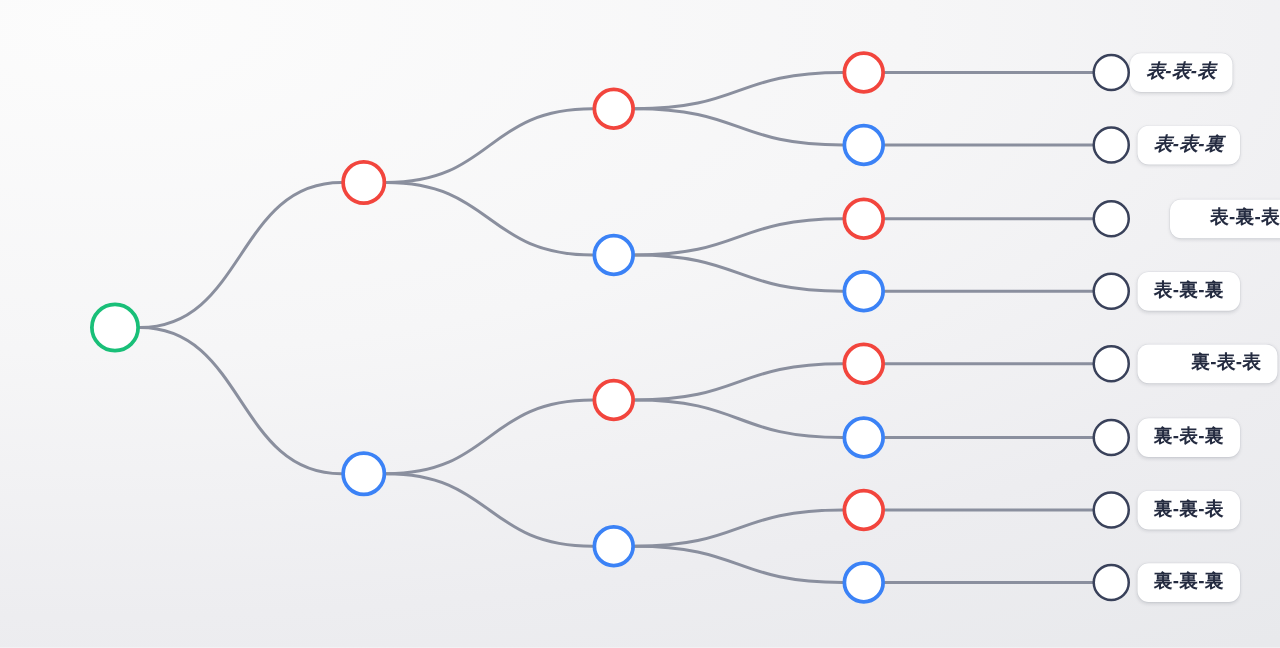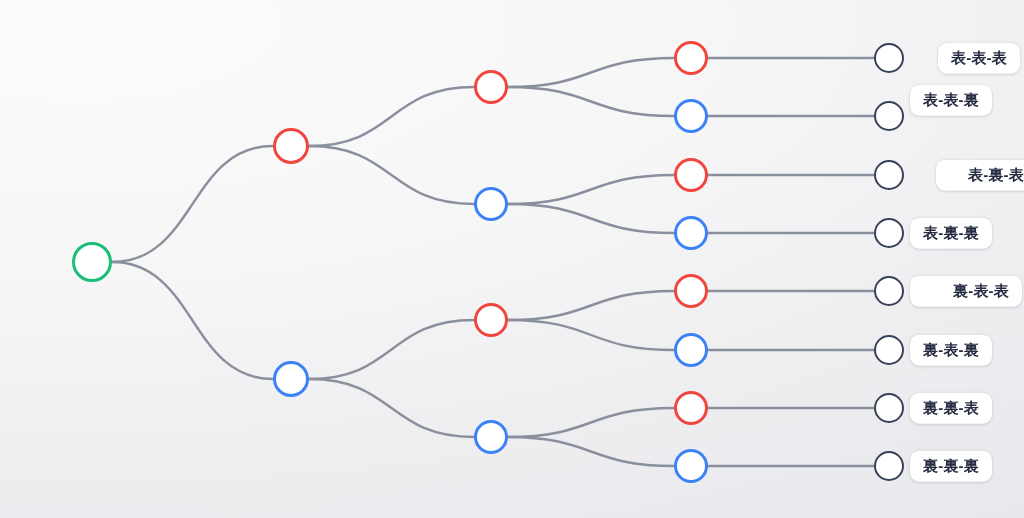--- a/index.html
+++ b/index.html
@@ -123,23 +123,23 @@
       <div class="tree-node node-tails" style="left: 491px; top: 437px; width: 34px; height: 34px;"></div>
       <div class="tree-node node-heads" style="left: 691px; top: 58px; width: 34px; height: 34px;"></div>
       <div class="tree-node node-tails" style="left: 691px; top: 116px; width: 34px; height: 34px;"></div>
       <div class="tree-node node-heads" style="left: 691px; top: 175px; width: 34px; height: 34px;"></div>
       <div class="tree-node node-tails" style="left: 691px; top: 233px; width: 34px; height: 34px;"></div>
       <div class="tree-node node-heads" style="left: 691px; top: 291px; width: 34px; height: 34px;"></div>
       <div class="tree-node node-tails" style="left: 691px; top: 350px; width: 34px; height: 34px;"></div>
       <div class="tree-node node-heads" style="left: 691px; top: 408px; width: 34px; height: 34px;"></div>
       <div class="tree-node node-tails" style="left: 691px; top: 466px; width: 34px; height: 34px;"></div>
       <div class="tree-node node-outcome" style="left: 889px; top: 58px; width: 30px; height: 30px;"></div>
-      <div class="outcome-chip" style="left: 938px; top: 58px;">表-表-表</div>
+      <div class="outcome-chip" style="left: 904px; top: 58px; font-style: italic;">表-表-表</div>
       <div class="tree-node node-outcome" style="left: 889px; top: 116px; width: 30px; height: 30px;"></div>
-      <div class="outcome-chip" style="left: 910px; top: 100px;">表-表-裏</div>
+      <div class="outcome-chip" style="left: 910px; top: 116px; font-style: italic;">表-表-裏</div>
       <div class="tree-node node-outcome" style="left: 889px; top: 175px; width: 30px; height: 30px;"></div>
       <div class="outcome-chip" style="left: 936px; top: 175px; padding-left: 32px;">表-裏-表</div>
       <div class="tree-node node-outcome" style="left: 889px; top: 233px; width: 30px; height: 30px;"></div>
       <div class="outcome-chip" style="left: 910px; top: 233px;">表-裏-裏</div>
       <div class="tree-node node-outcome" style="left: 889px; top: 291px; width: 30px; height: 30px;"></div>
       <div class="outcome-chip" style="left: 910px; top: 291px; padding-left: 43px;">裏-表-表</div>
       <div class="tree-node node-outcome" style="left: 889px; top: 350px; width: 30px; height: 30px;"></div>
       <div class="outcome-chip" style="left: 910px; top: 350px;">裏-表-裏</div>
       <div class="tree-node node-outcome" style="left: 889px; top: 408px; width: 30px; height: 30px;"></div>
       <div class="outcome-chip" style="left: 910px; top: 408px;">裏-裏-表</div>

